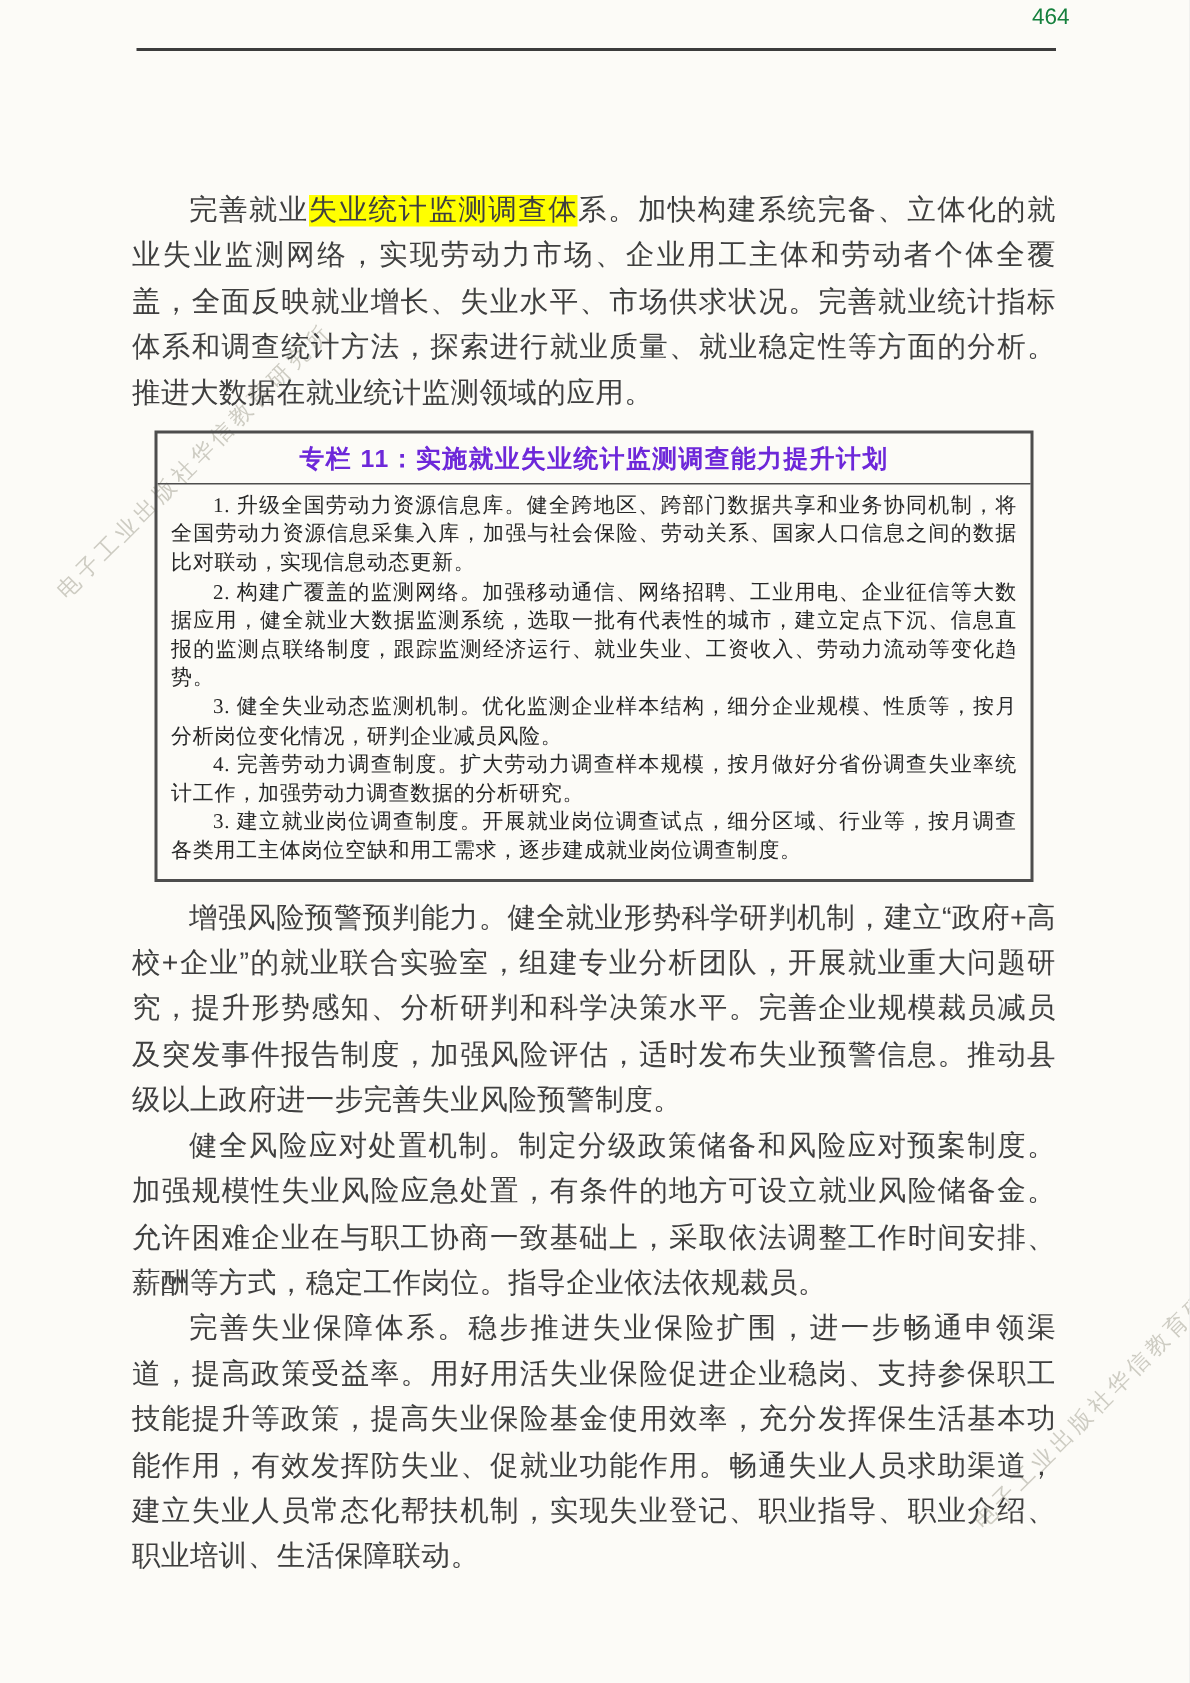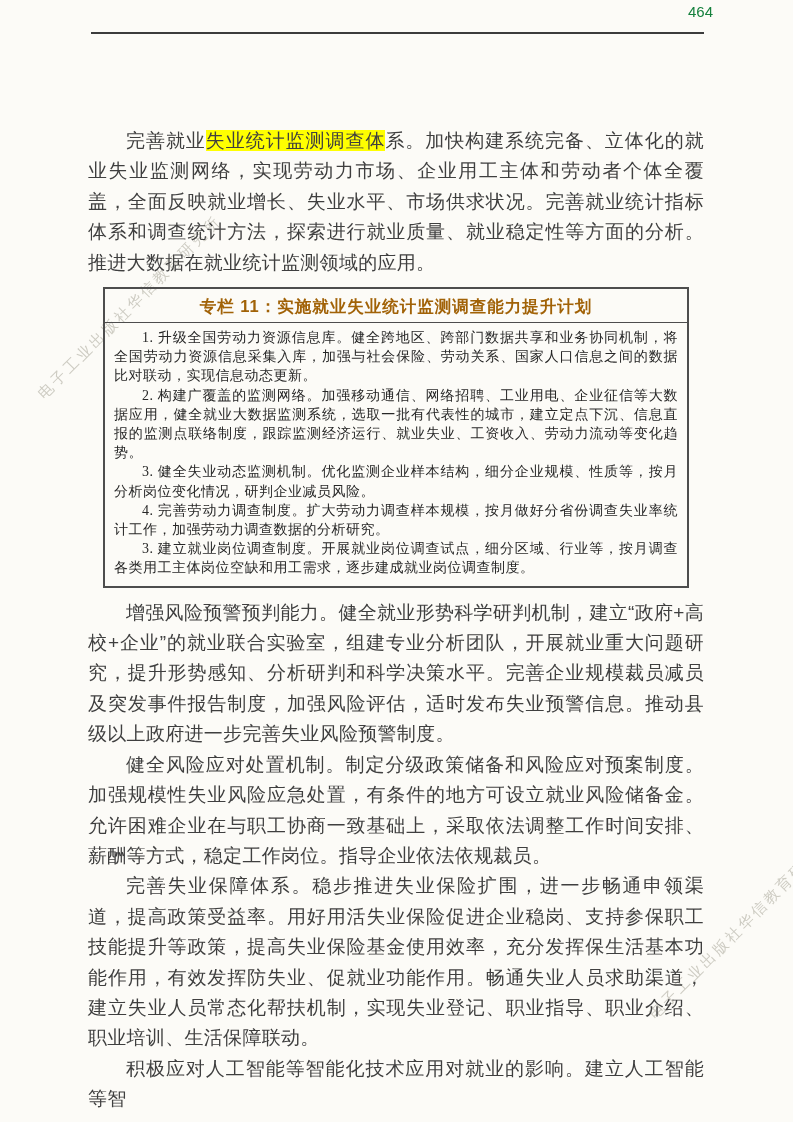--- a/index.html
+++ b/index.html
@@ -36,21 +36,21 @@
     text-indent:0;
     color:#272727;
   }
   .box-title {
     text-align:center;
     font-weight:bold;
     font-size:16.5px; line-height:20px;
     letter-spacing:1px;
     padding:7px 4px 6px;
     border-bottom:1.5px solid #4d4d4d;
-    color:#a16207;
+    color:#6d28d9;
   }
   .box-body {
     font-family:"Liberation Serif", serif;
     font-size:14px; line-height:19.2px;
     letter-spacing:0.5px;
     padding:5px 9px 8px;
   }
   .box-body p {
     text-indent:2em; text-align:justify; margin:0;
   }
@@ -92,16 +92,15 @@
         <p><span class="box-lead">2. 构建广覆盖的监测网络。</span><span>加强移动通信、网络招聘、工业用电、企业征信等大数据应用，健全就业大数据监测系统，选取一批有代表性的城市，建立定点下沉、信息直报的监测点联络制度，跟踪监测经济运行、就业失业、工资收入、劳动力流动等变化趋势。</span></p>
         <p><span class="box-lead">3. 健全失业动态监测机制。</span><span>优化监测企业样本结构，细分企业规模、性质等，按月分析岗位变化情况，研判企业减员风险。</span></p>
         <p><span class="box-lead">4. 完善劳动力调查制度。</span><span>扩大劳动力调查样本规模，按月做好分省份调查失业率统计工作，加强劳动力调查数据的分析研究。</span></p>
         <p><span class="box-lead">3. 建立就业岗位调查制度。</span><span>开展就业岗位调查试点，细分区域、行业等，按月调查各类用工主体岗位空缺和用工需求，逐步建成就业岗位调查制度。</span></p>
       </div>
     </div>
 
     <p class="body-para">增强风险预警预判能力。健全就业形势科学研判机制，建立“政府+高校+企业”的就业联合实验室，组建专业分析团队，开展就业重大问题研究，提升形势感知、分析研判和科学决策水平。完善企业规模裁员减员及突发事件报告制度，加强风险评估，适时发布失业预警信息。推动县级以上政府进一步完善失业风险预警制度。</p>
     <p class="body-para">健全风险应对处置机制。制定分级政策储备和风险应对预案制度。加强规模性失业风险应急处置，有条件的地方可设立就业风险储备金。允许困难企业在与职工协商一致基础上，采取依法调整工作时间安排、薪酬等方式，稳定工作岗位。指导企业依法依规裁员。</p>
     <p class="body-para">完善失业保障体系。稳步推进失业保险扩围，进一步畅通申领渠道，提高政策受益率。用好用活失业保险促进企业稳岗、支持参保职工技能提升等政策，提高失业保险基金使用效率，充分发挥保生活基本功能作用，有效发挥防失业、促就业功能作用。畅通失业人员求助渠道，建立失业人员常态化帮扶机制，实现失业登记、职业指导、职业介绍、职业培训、生活保障联动。</p>
-    <p class="body-para">积极应对人工智能等智能化技术应用对就业的影响。建立人工智能等智</p>
 
   </div>
 </div>
 
 </body></html>

